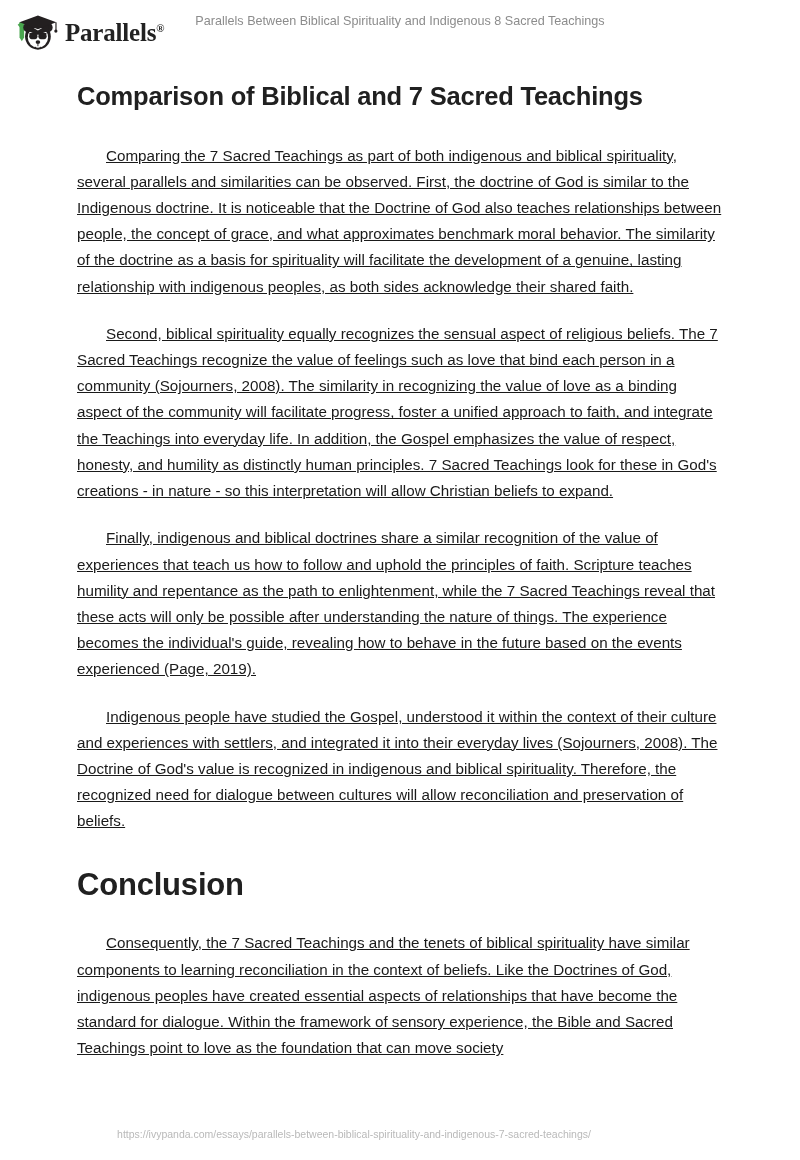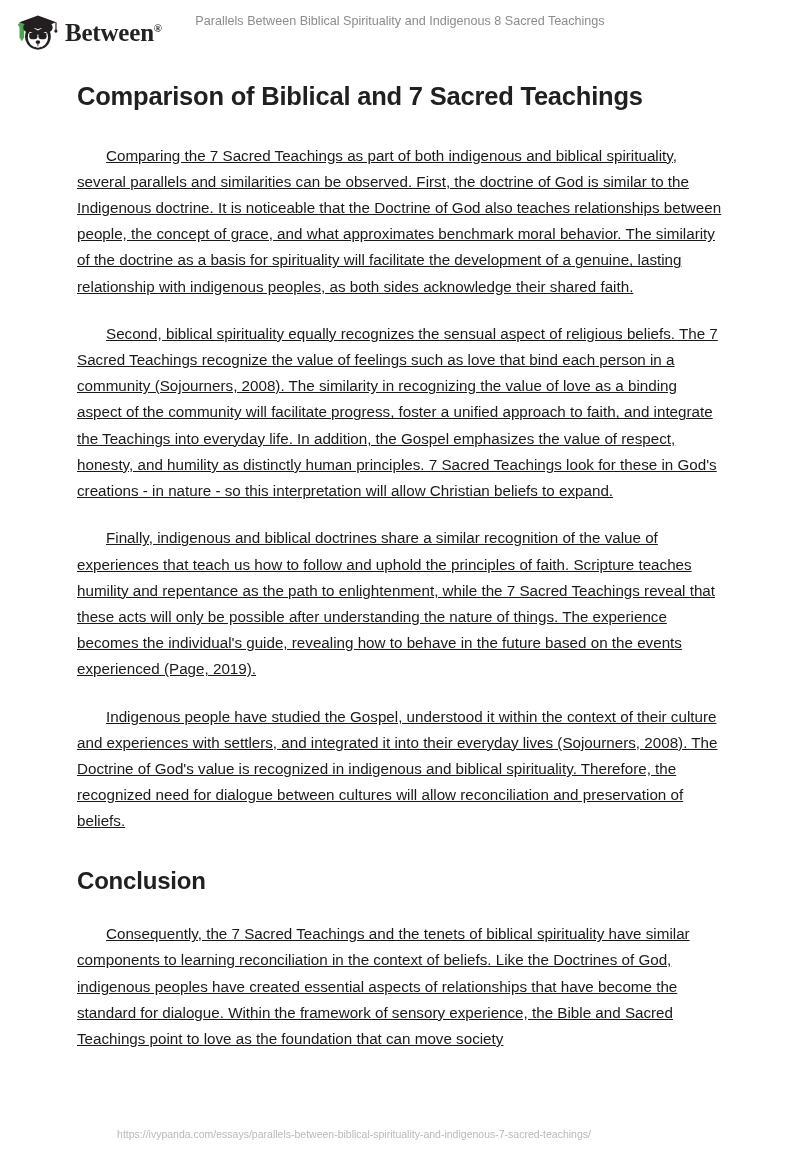--- a/index.html
+++ b/index.html
@@ -75,21 +75,21 @@
   h1.doc-heading {
     font-size: 25.5px;
     font-weight: bold;
     line-height: 1.32;
     margin: 0 0 0 0;
     padding: 0;
     color: #202020;
     letter-spacing: -0.2px;
   }
   h2.doc-heading {
-    font-size: 24px;
+    font-size: 31px;
     font-weight: bold;
     line-height: 1.32;
     margin: 0;
     padding: 0;
     color: #202020;
     letter-spacing: -0.2px;
   }
   .para {
     font-size: 15.2px;
     line-height: 26.2px;
@@ -164,21 +164,21 @@
         </g>
 
         <g fill="#231f20">
           <path d="M52 14 L92 29 L52 44 L12 29 Z"></path>
           <path d="M30 34 L30 48 q22 12 44 0 L74 34 L52 47 Z"></path>
           <rect x="90" y="29" width="2.5" height="17"></rect>
           <circle cx="91" cy="48" r="3.5"></circle>
         </g>
       </svg>
     </span>
-    <span class="brand-name"><span>Between</span><span class="brand-reg">®</span></span>
+    <span class="brand-name"><span>Parallels</span><span class="brand-reg">®</span></span>
   </div>
 
   <div class="header-title">Parallels Between Biblical Spirituality and Indigenous 8 Sacred Teachings</div>
 </div>
 
 <div class="content">
 
   <h1 class="doc-heading">Comparison of Biblical and 7 Sacred Teachings</h1>
   <div class="gap-after-h1"></div>
 

